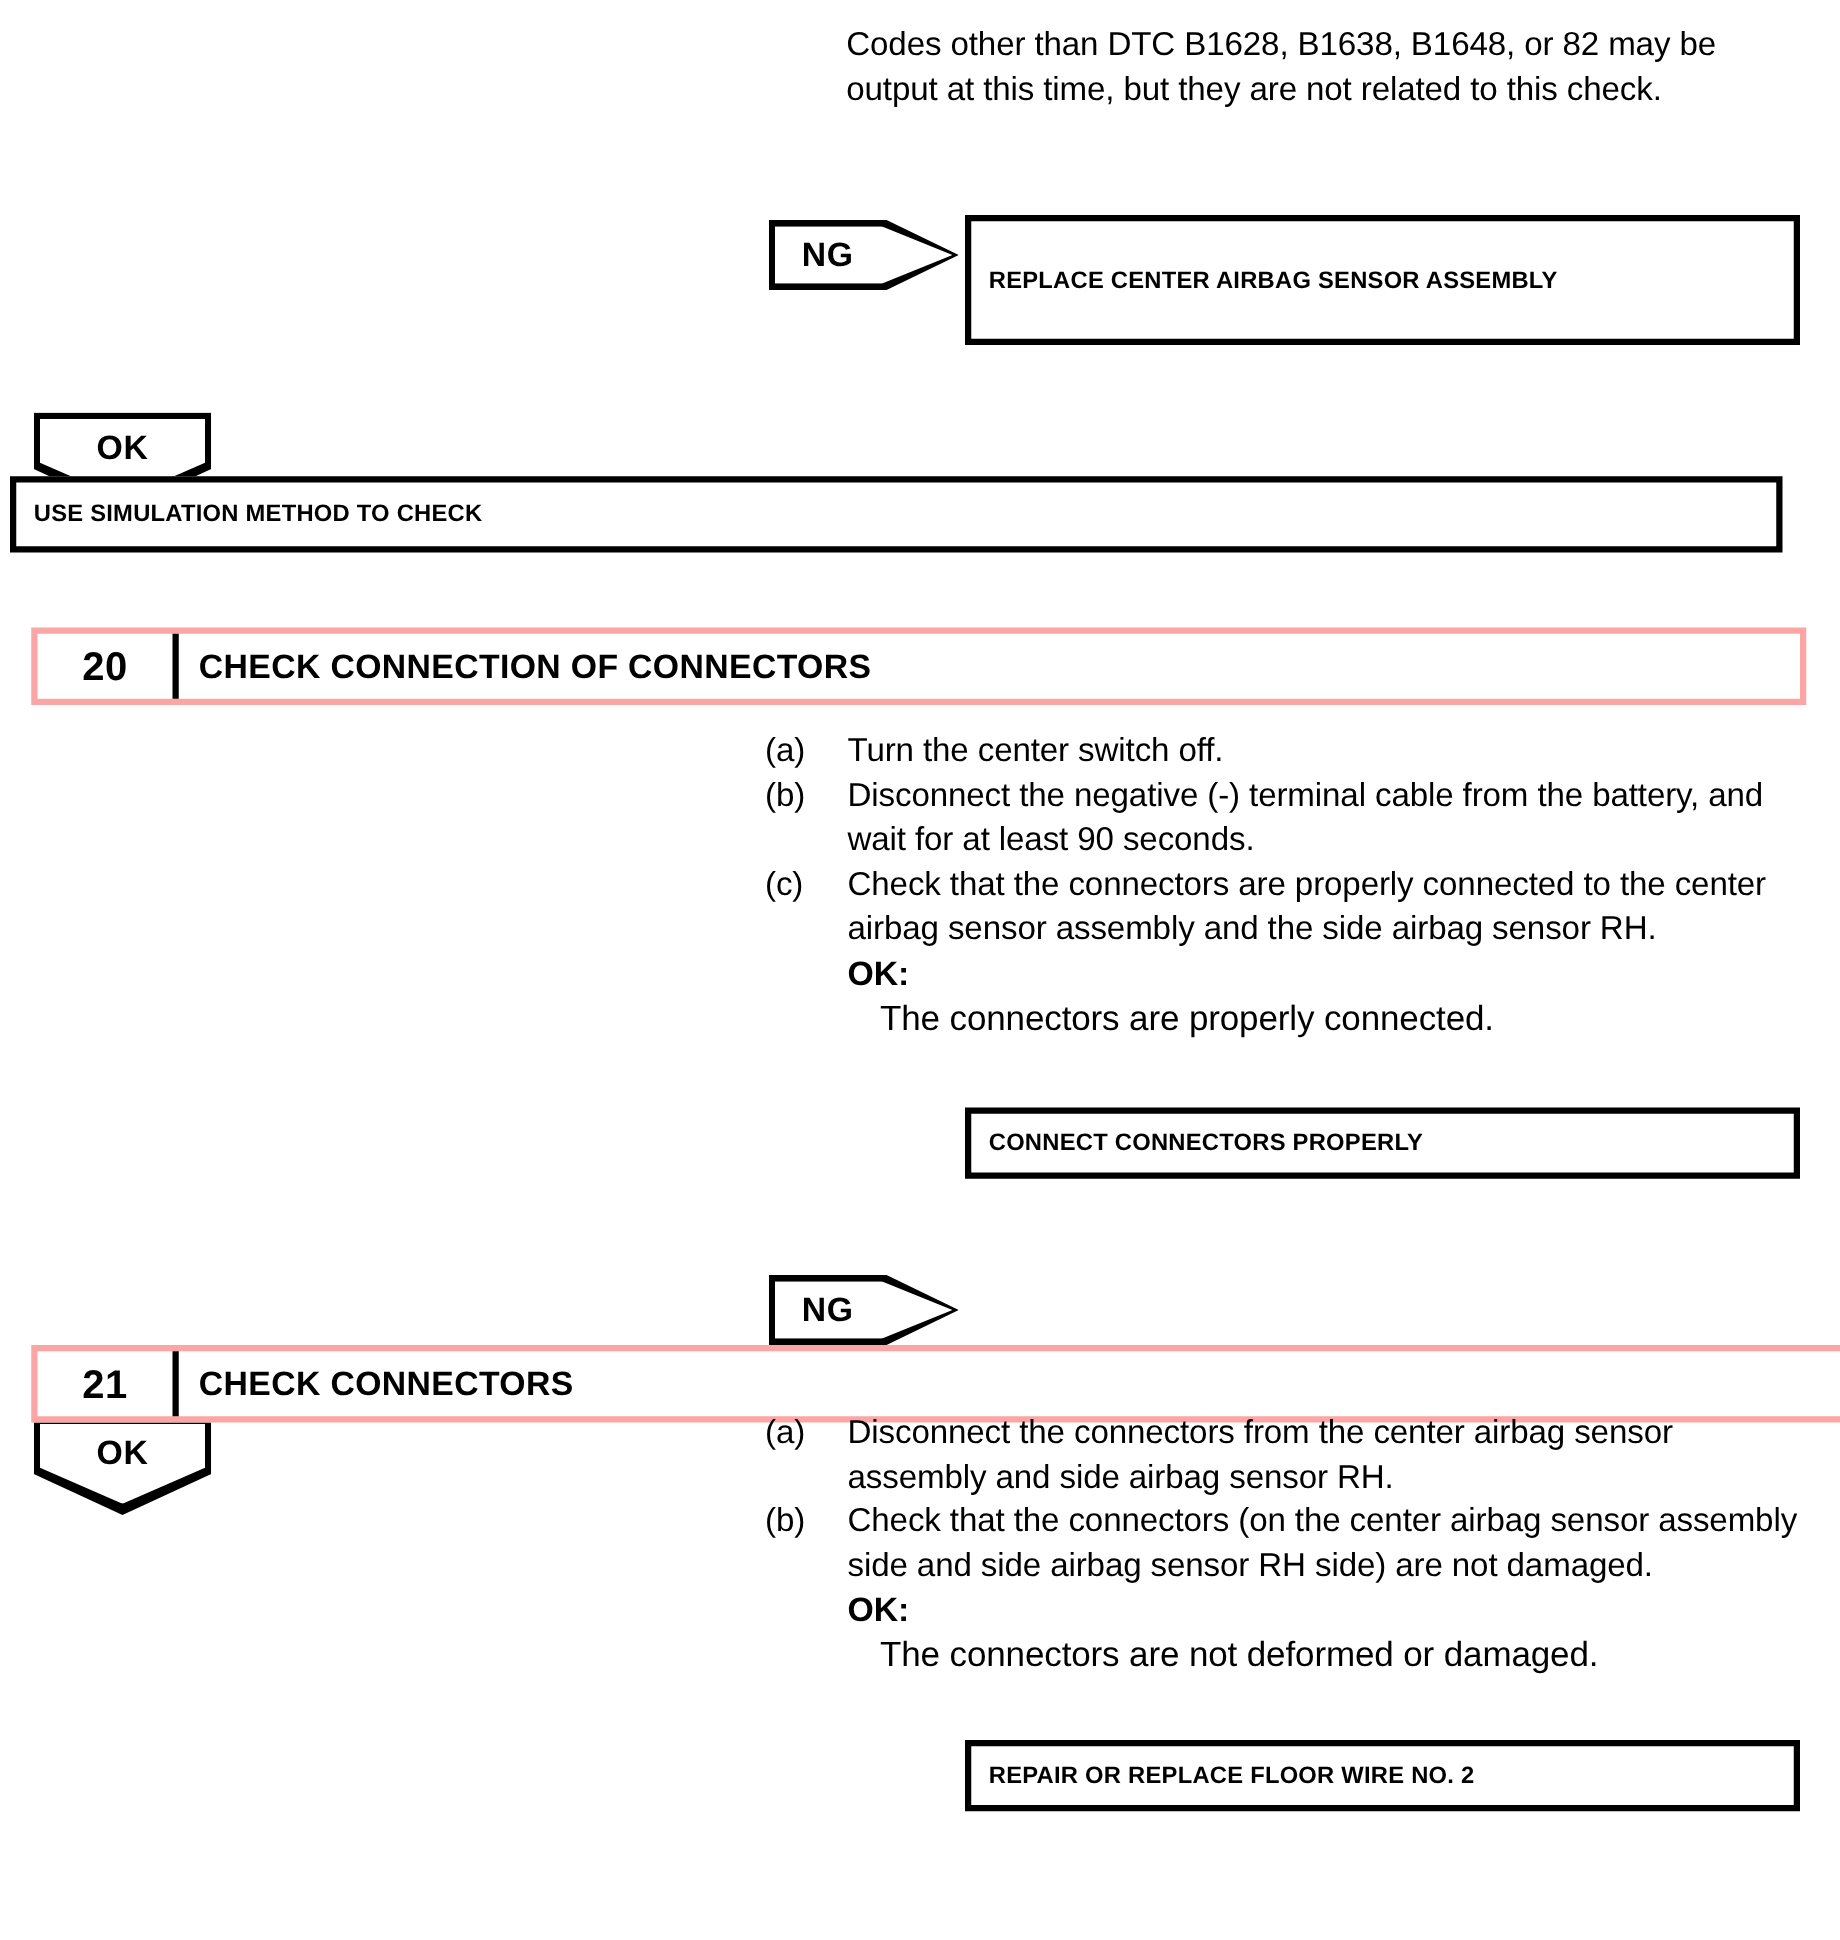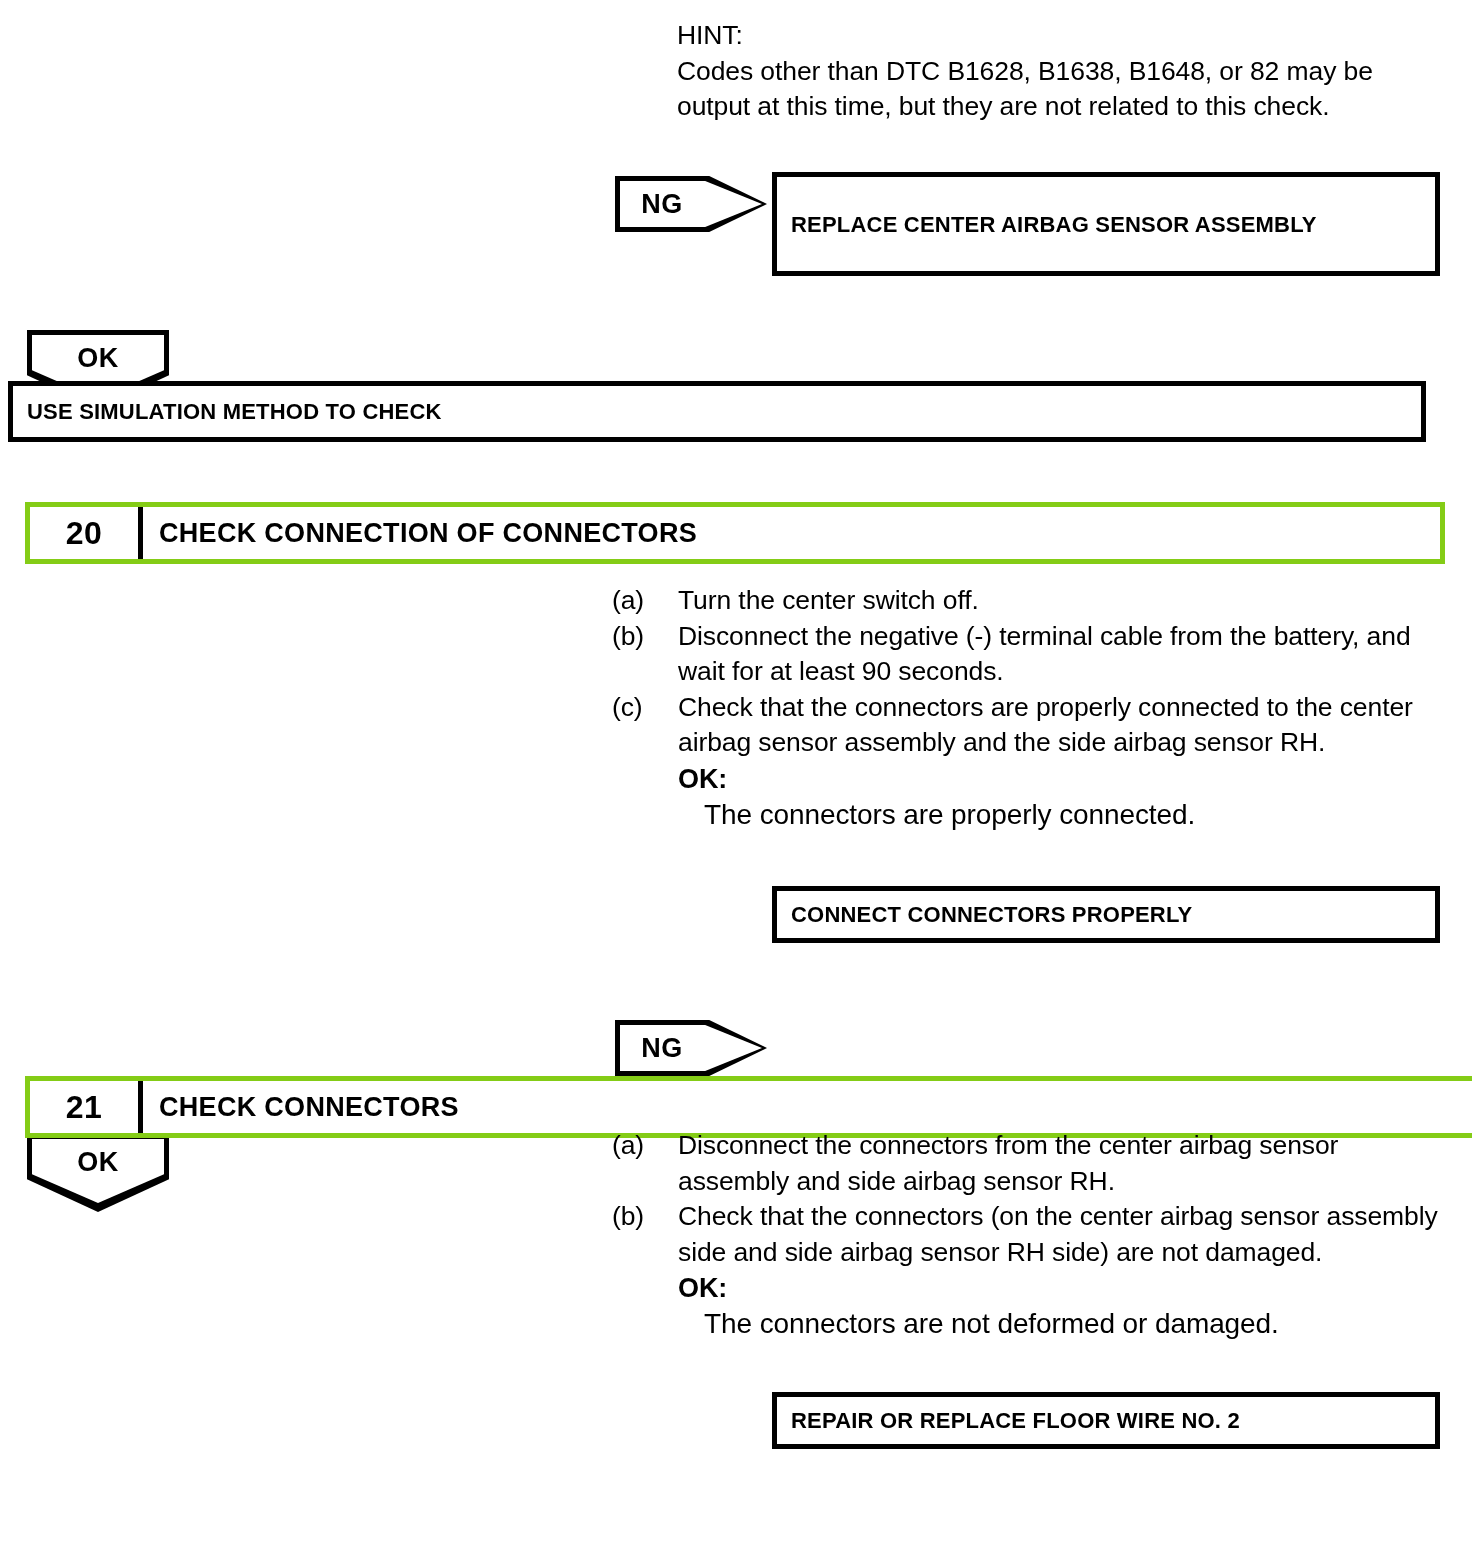--- a/index.html
+++ b/index.html
@@ -31,21 +31,21 @@
   
   .result-box {
     border: 5px solid #000;
     background: #fff;
     box-sizing: border-box;
     display: flex;
     align-items: center;
   }
   .result-box .rb-text {
     font-weight: bold;
-    font-size: 22px;
+    font-size: 19px;
     line-height: 35px;
     letter-spacing: 0.2px;
     padding-left: 14px;
     padding-right: 1px;
     text-align: center;
   }
 
   
   .ng-marker {
     width: 152px;
@@ -115,21 +115,21 @@
     display: flex;
     align-items: center;
     justify-content: center;
     font-weight: bold;
     font-size: 27px;
     letter-spacing: 0.5px;
   }
 
   
   .step-box {
-    border: 5px solid #84cc16;
+    border: 5px solid #fca5a5;
     box-sizing: border-box;
     display: flex;
     align-items: stretch;
     background: #fff;
   }
   .step-num {
     width: 108px;
     flex: 0 0 108px;
     border-right: 5px solid #000;
     display: flex;
@@ -175,21 +175,20 @@
     font-weight: normal;
     font-size: 28px;
     line-height: 36px;
     padding-left: 92px;
   }
 </style>
 </head>
 <body>
 
 <div class="abs hint-block">
-  <div>HINT:</div>
   <div>Codes other than DTC B1628, B1638, B1648, or 82 may be output at this time, but they are not related to this check.</div>
 </div>
 
 <div class="abs ng-marker" style="left:615px; top:176px;">
   <div class="ng-shape"></div>
   <div class="ng-inner"></div>
   <div class="ng-label">NG</div>
 </div>
 <div class="abs result-box" style="left:772px; top:172px; width:668px; height:104px;">
   <div class="rb-text">REPLACE CENTER AIRBAG SENSOR ASSEMBLY</div>

